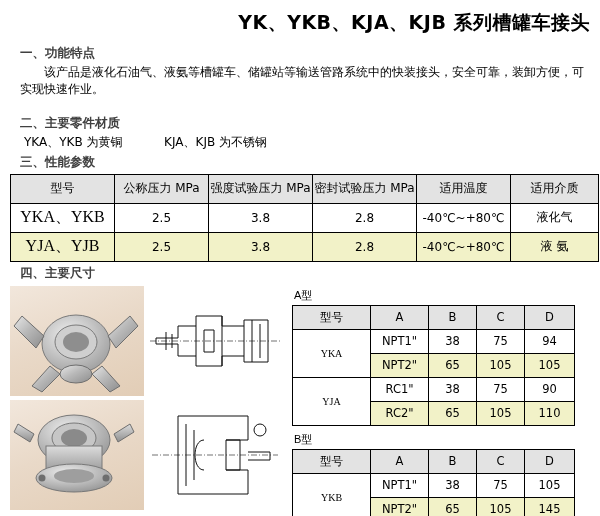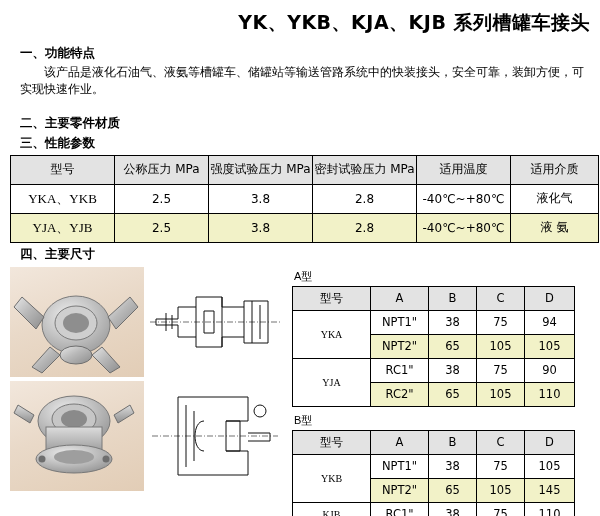--- a/index.html
+++ b/index.html
@@ -25,21 +25,21 @@
   .doc-title {
     text-align: right;
     font-size: 19px;
     font-weight: bold;
     letter-spacing: 0.5px;
     padding-top: 10px;
     padding-bottom: 6px;
     font-family: "DejaVu Sans", "Liberation Sans", sans-serif;
   }
   .section-head {
-    color: #000000;
+    color: #404040;
     font-weight: bold;
     font-size: 12.5px;
     margin: 3px 0 2px 10px;
     font-family: "DejaVu Sans", "Liberation Sans", sans-serif;
   }
   .para {
     font-size: 12px;
     line-height: 1.45;
     margin: 0 6px 16px 10px;
     text-indent: 24px;
@@ -68,21 +68,21 @@
     font-size: 12px;
     height: 26px;
     font-family: "DejaVu Sans", "Liberation Sans", sans-serif;
   }
   table.perf thead th {
     background: #e3e3e3;
     font-weight: normal;
   }
   table.perf tbody td:first-child {
     font-family: "Liberation Serif", "DejaVu Serif", serif;
-    font-size: 13px;
+    font-size: 16px;
   }
   table.perf tbody tr.alt td {
     background: #f2f2c8;
   }
 
   
   .dims-wrap {
     margin-top: 4px;
     display: flex;
     gap: 4px;
@@ -153,20 +153,25 @@
 <body>
 
 <div class="page">
 
   <div class="doc-title">YK、YKB、KJA、KJB 系列槽罐车接头</div>
 
   <div class="section-head">一、功能特点</div>
   <div class="para">该产品是液化石油气、液氨等槽罐车、储罐站等输送管路系统中的快装接头，安全可靠，装卸方便，可实现快速作业。</div>
 
   <div class="section-head">二、主要零件材质</div>
+  <div class="material-line">
+    <span>YKA、YKB 为黄铜</span>
+    <span class="gap"></span>
+    <span>KJA、KJB 为不锈钢</span>
+  </div>
 
   <div class="section-head">三、性能参数</div>
 
   <table class="perf">
     <colgroup>
       <col style="width:104px">
         <col style="width:94px">
         <col style="width:104px">
       <col style="width:104px">
         <col style="width:94px">

